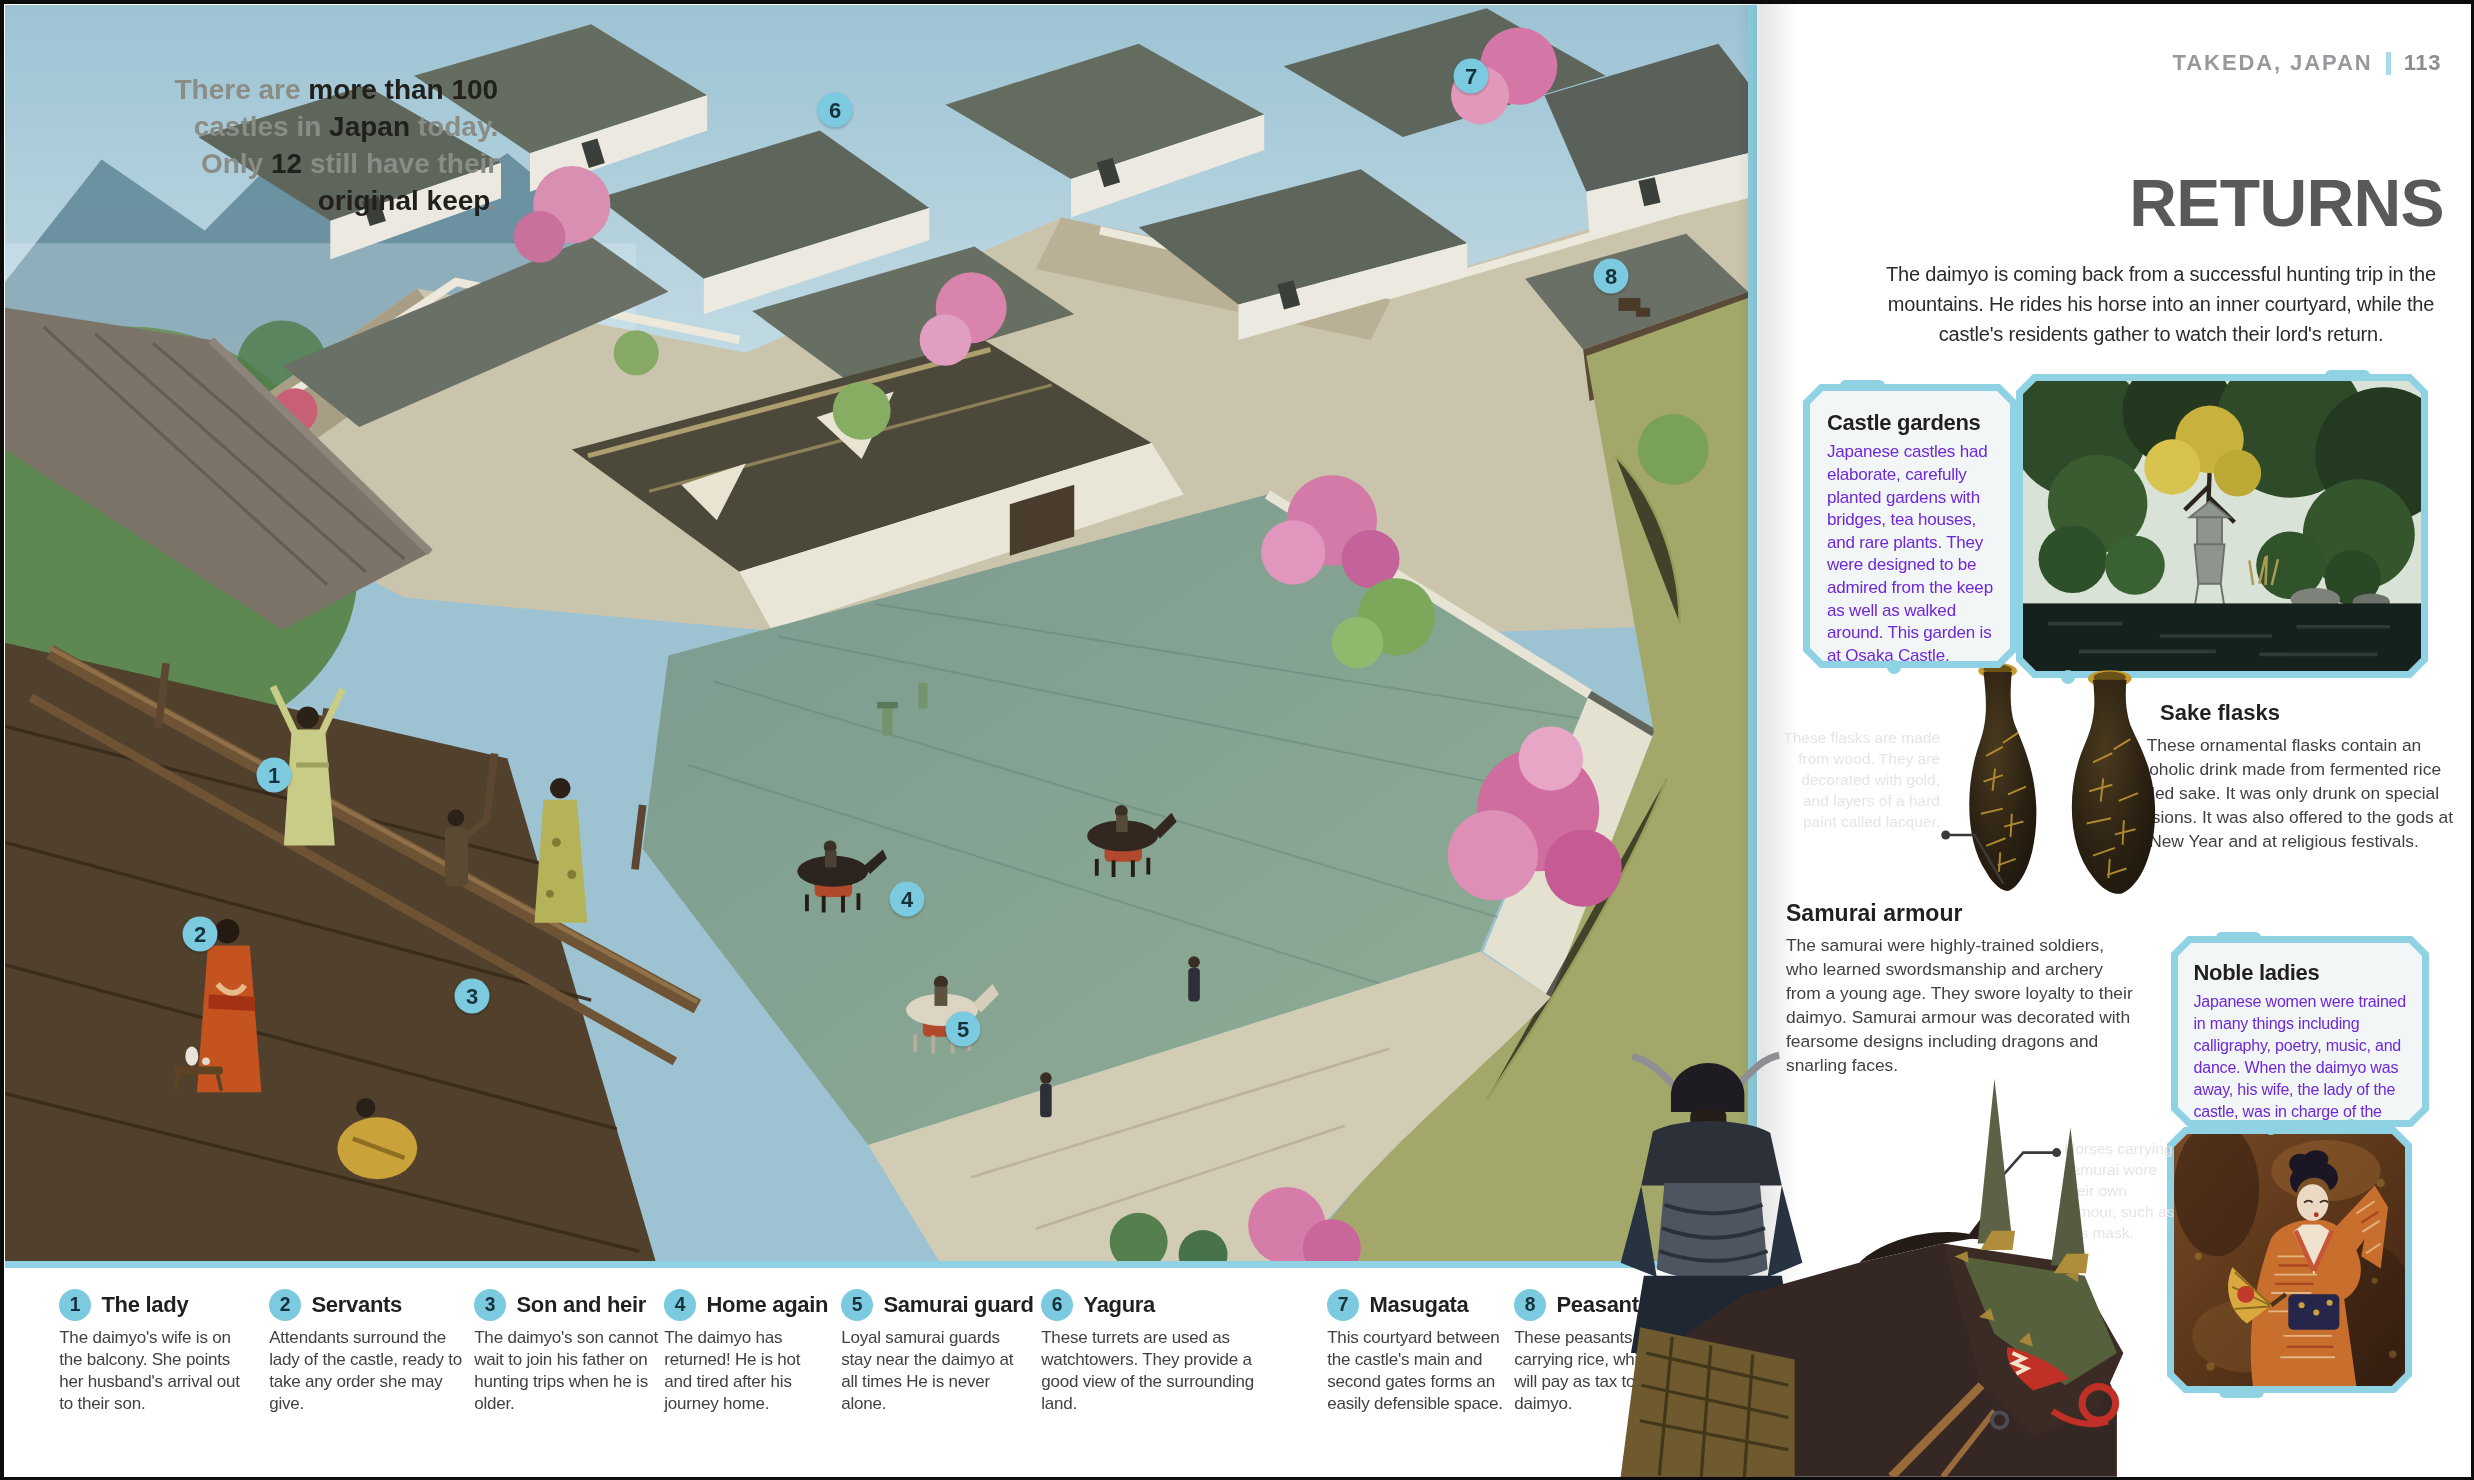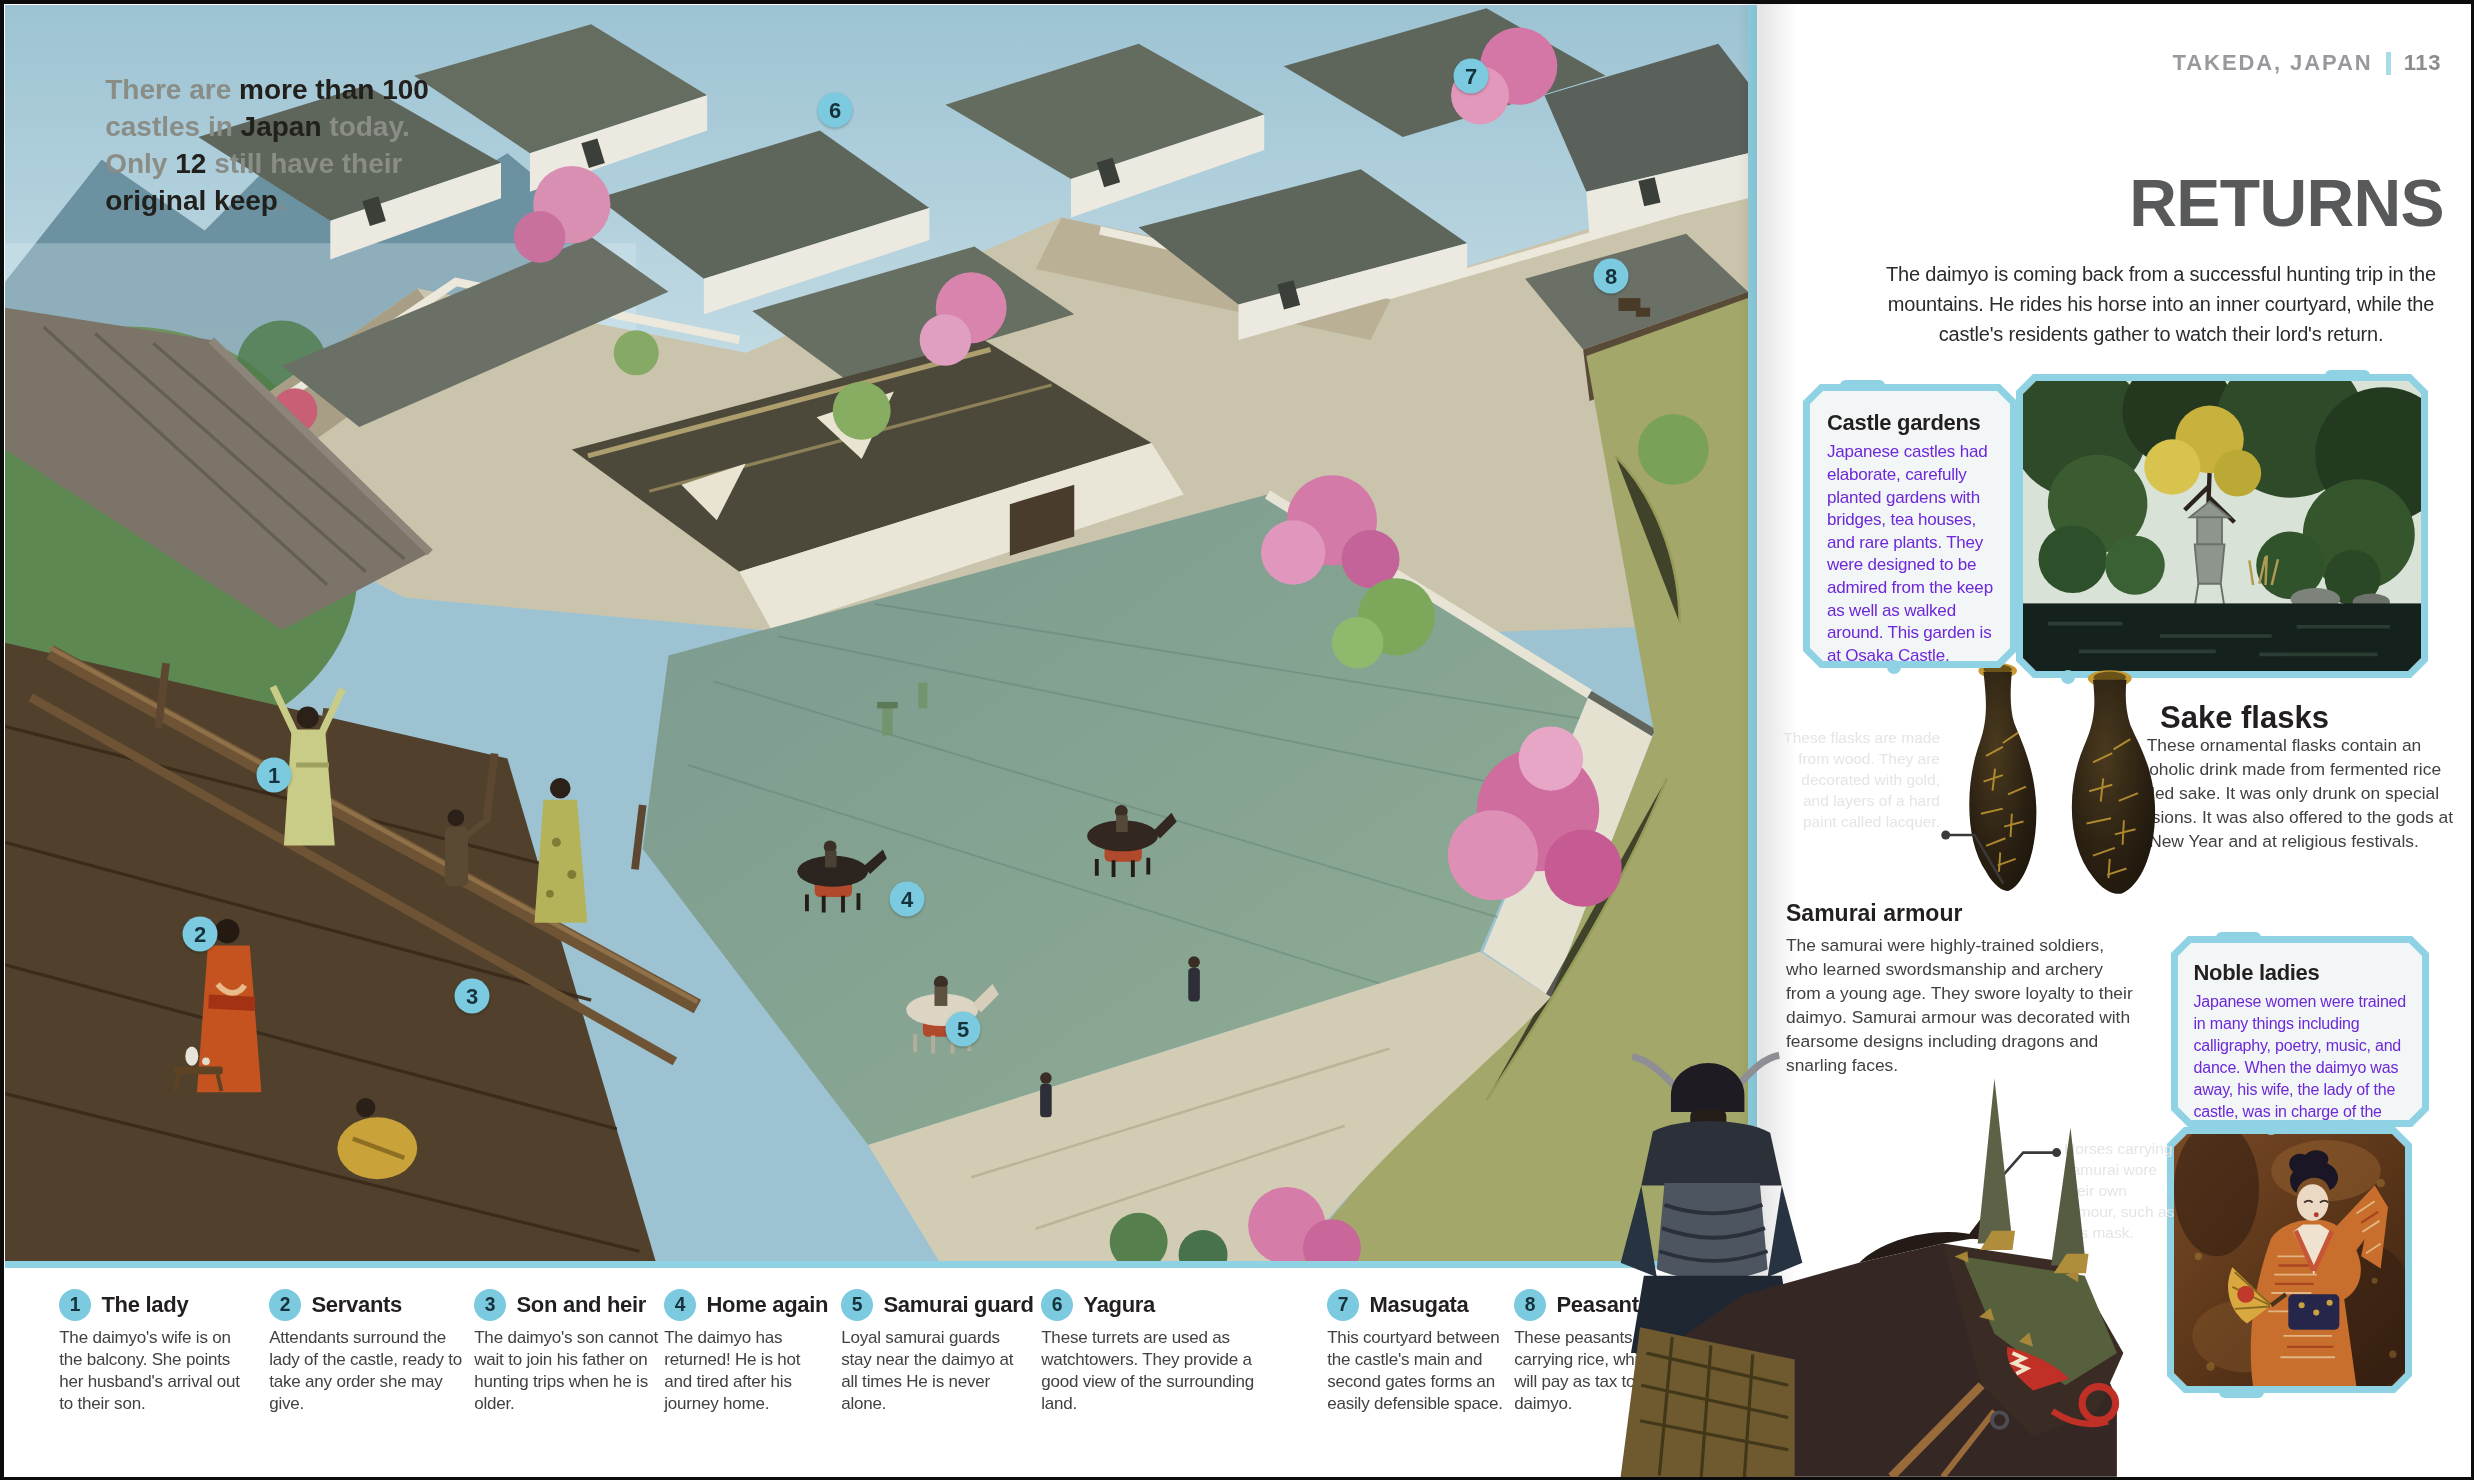--- a/index.html
+++ b/index.html
@@ -5,21 +5,21 @@
   * { margin:0; padding:0; box-sizing:border-box; }
   body { width:2475px; height:1481px; background:#0c0c0c; position:relative;
          font-family:"Liberation Sans", sans-serif; overflow:hidden; }
   .paper { position:absolute; left:3.9px; top:3.9px; width:2467px; height:1473px; background:#ffffff; }
 
   
   .illu { position:absolute; left:5.2px; top:5.2px; width:1752px; height:1263px;
           border-right:9px solid #8fd2e3; border-bottom:7.7px solid #8fd2e3; background:#9dc3d3; }
   .illu svg { display:block; width:100%; height:100%; }
 
-  .stat { position:absolute; left:100px; top:66px; width:393px; text-align:left;
+  .stat { position:absolute; left:100px; top:66px; width:393px; text-align:right;
           font-size:28px; line-height:37px; font-weight:bold; letter-spacing:0; }
   .stat .g { color:#8a8c86; } .stat .d { color:#22201c; }
 
   .marker { position:absolute; width:35px; height:35px; border-radius:50%;
             background:#7ccadf; color:#16323c; font-weight:bold; font-size:22px;
             display:flex; align-items:center; justify-content:center;
             transform:translate(-50%,-50%); box-shadow:0 1.3px 2.6px rgba(0,0,0,.25); z-index:40; }
 
   
   .legend-band { position:absolute; left:5.2px; top:1275px; width:1752px; height:202px; background:#ffffff; }
@@ -54,21 +54,21 @@
       clip-path:polygon(13px 0, calc(100% - 13px) 0, 100% 13px, 100% calc(100% - 13px),
                         calc(100% - 13px) 100%, 13px 100%, 0 calc(100% - 13px), 0 13px); }
   .tab { position:absolute; background:#8fd2e3; z-index:13; }
   .tab.pill { width:45px; height:11.6px; border-radius:5.8px; }
   .tab.dot { width:14px; height:14px; border-radius:50%; }
 
   .cg-text { padding:19.3px 15.5px 0 17px; }
   .co-title { font-size:22px; font-weight:bold; color:#231f20; letter-spacing:-0.3px; }
   .co-body  { font-size:17px; line-height:22.6px; color:#6d28d9; margin-top:5.2px; letter-spacing:-0.2px;}
 
-  .sake-head { position:absolute; left:2160px; top:700px; font-size:31px; font-weight:bold; color:#231f20; z-index:10;}
+  .sake-head { position:absolute; left:2160px; top:700px; font-size:22px; font-weight:bold; color:#231f20; z-index:10;}
   .sake-body { position:absolute; left:2113px; top:733px; width:342px; text-align:center; z-index:10;
                font-size:17.4px; line-height:24px; color:#414042; }
   .ann { position:absolute; z-index:14; font-size:15.5px; line-height:21px; color:#e5e5e5; }
   .flask-ann { left:1780px; top:727px; width:160px; text-align:right; }
   .horse-ann { left:2064px; top:1138px; width:113px; text-align:left; }
 
   .sam-head { position:absolute; left:1786px; top:900px; font-size:23px; font-weight:bold; color:#231f20; z-index:10;}
   .sam-body { position:absolute; left:1786px; top:933px; width:348px; z-index:10;
               font-size:17.4px; line-height:24px; color:#414042; }
 

